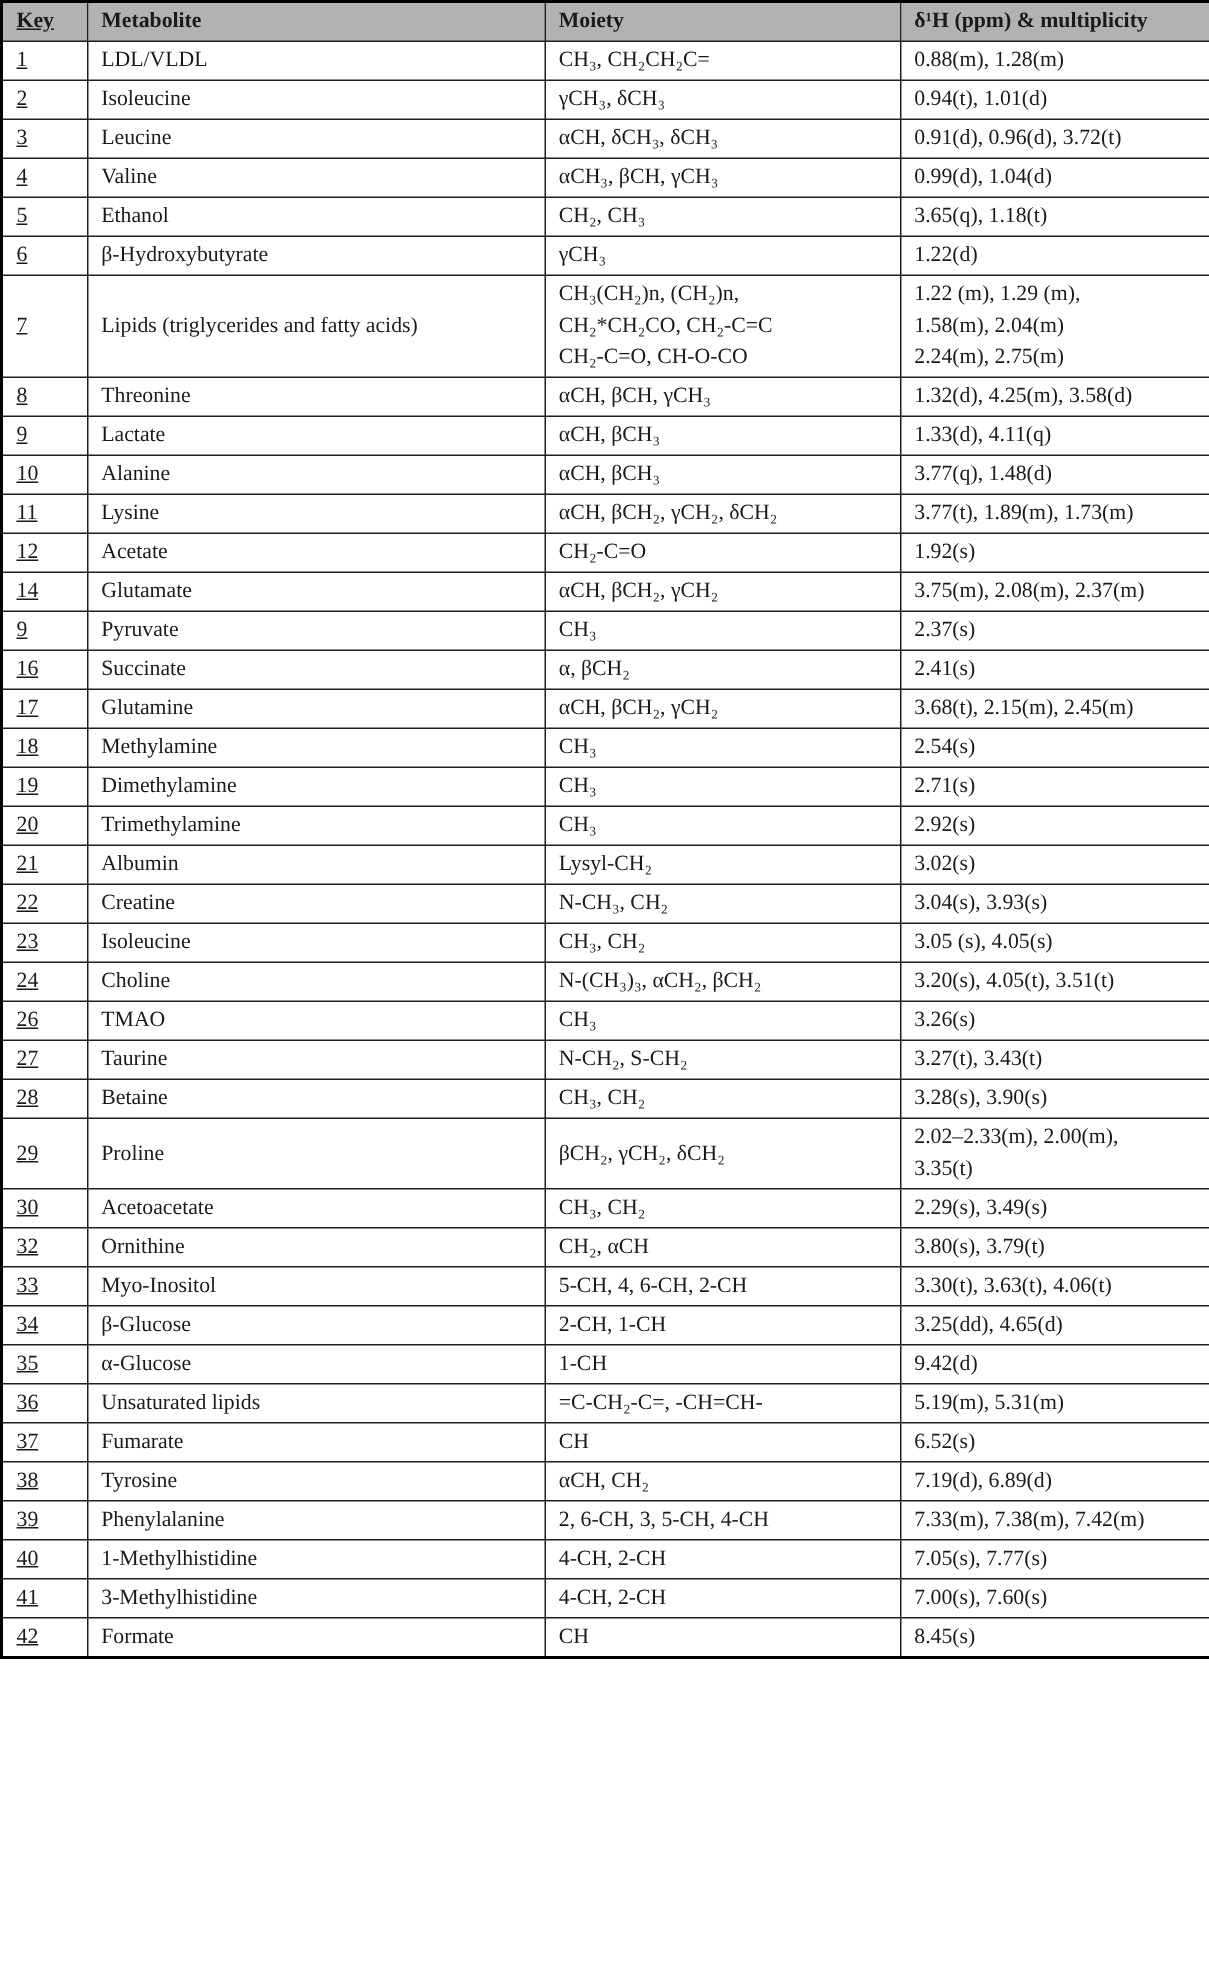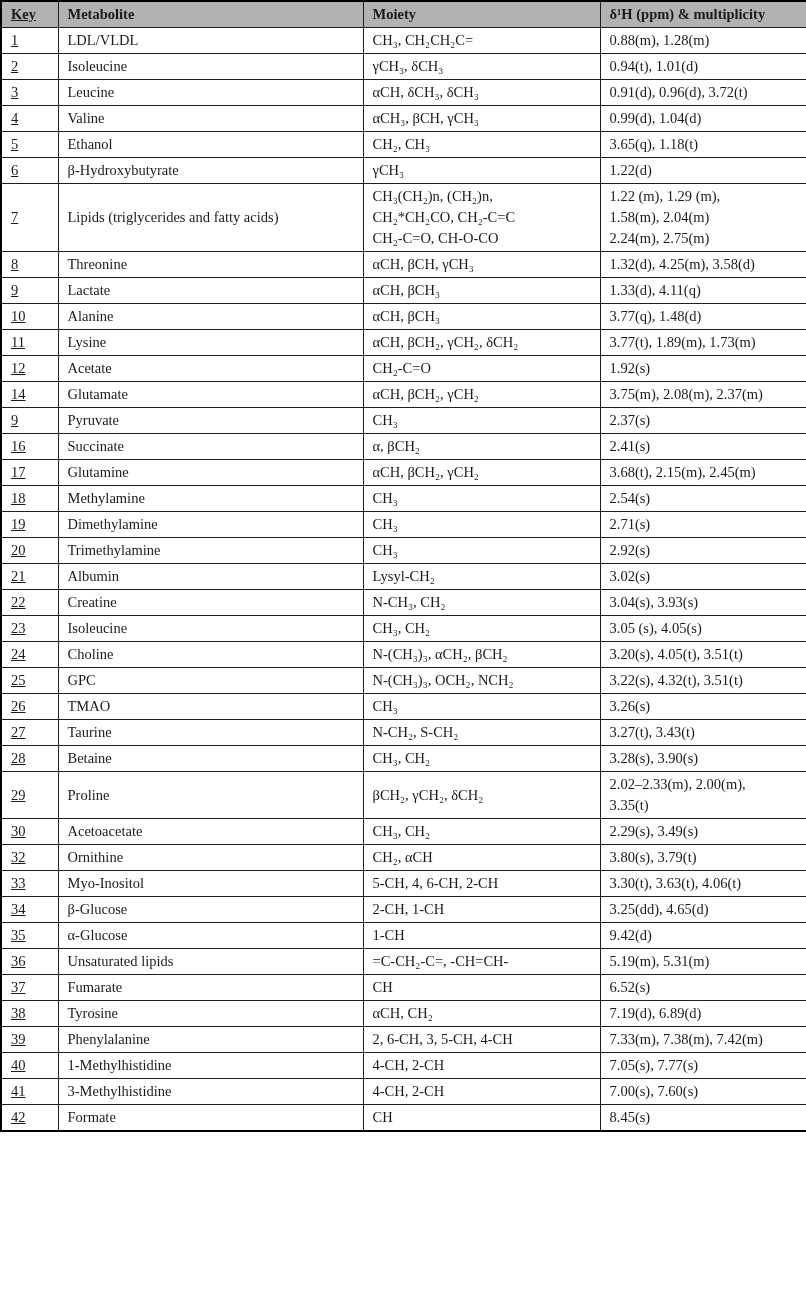--- a/index.html
+++ b/index.html
@@ -198,26 +198,20 @@
         <td class="moiety-col">CH₃, CH₂</td>
         <td class="shifts-col">3.05 (s), 4.05(s)</td>
       </tr>
       <tr>
         <td class="key-col">24</td>
         <td class="metabolite-col">Choline</td>
         <td class="moiety-col">N-(CH₃)₃, αCH₂, βCH₂</td>
         <td class="shifts-col">3.20(s), 4.05(t), 3.51(t)</td>
       </tr>
       <tr>
-        <td class="key-col">25</td>
-        <td class="metabolite-col">GPC</td>
-        <td class="moiety-col">N-(CH₃)₃, OCH₂, NCH₂</td>
-        <td class="shifts-col">3.22(s), 4.32(t), 3.51(t)</td>
-      </tr>
-      <tr>
         <td class="key-col">26</td>
         <td class="metabolite-col">TMAO</td>
         <td class="moiety-col">CH₃</td>
         <td class="shifts-col">3.26(s)</td>
       </tr>
       <tr>
         <td class="key-col">27</td>
         <td class="metabolite-col">Taurine</td>
         <td class="moiety-col">N-CH₂, S-CH₂</td>
         <td class="shifts-col">3.27(t), 3.43(t)</td>

